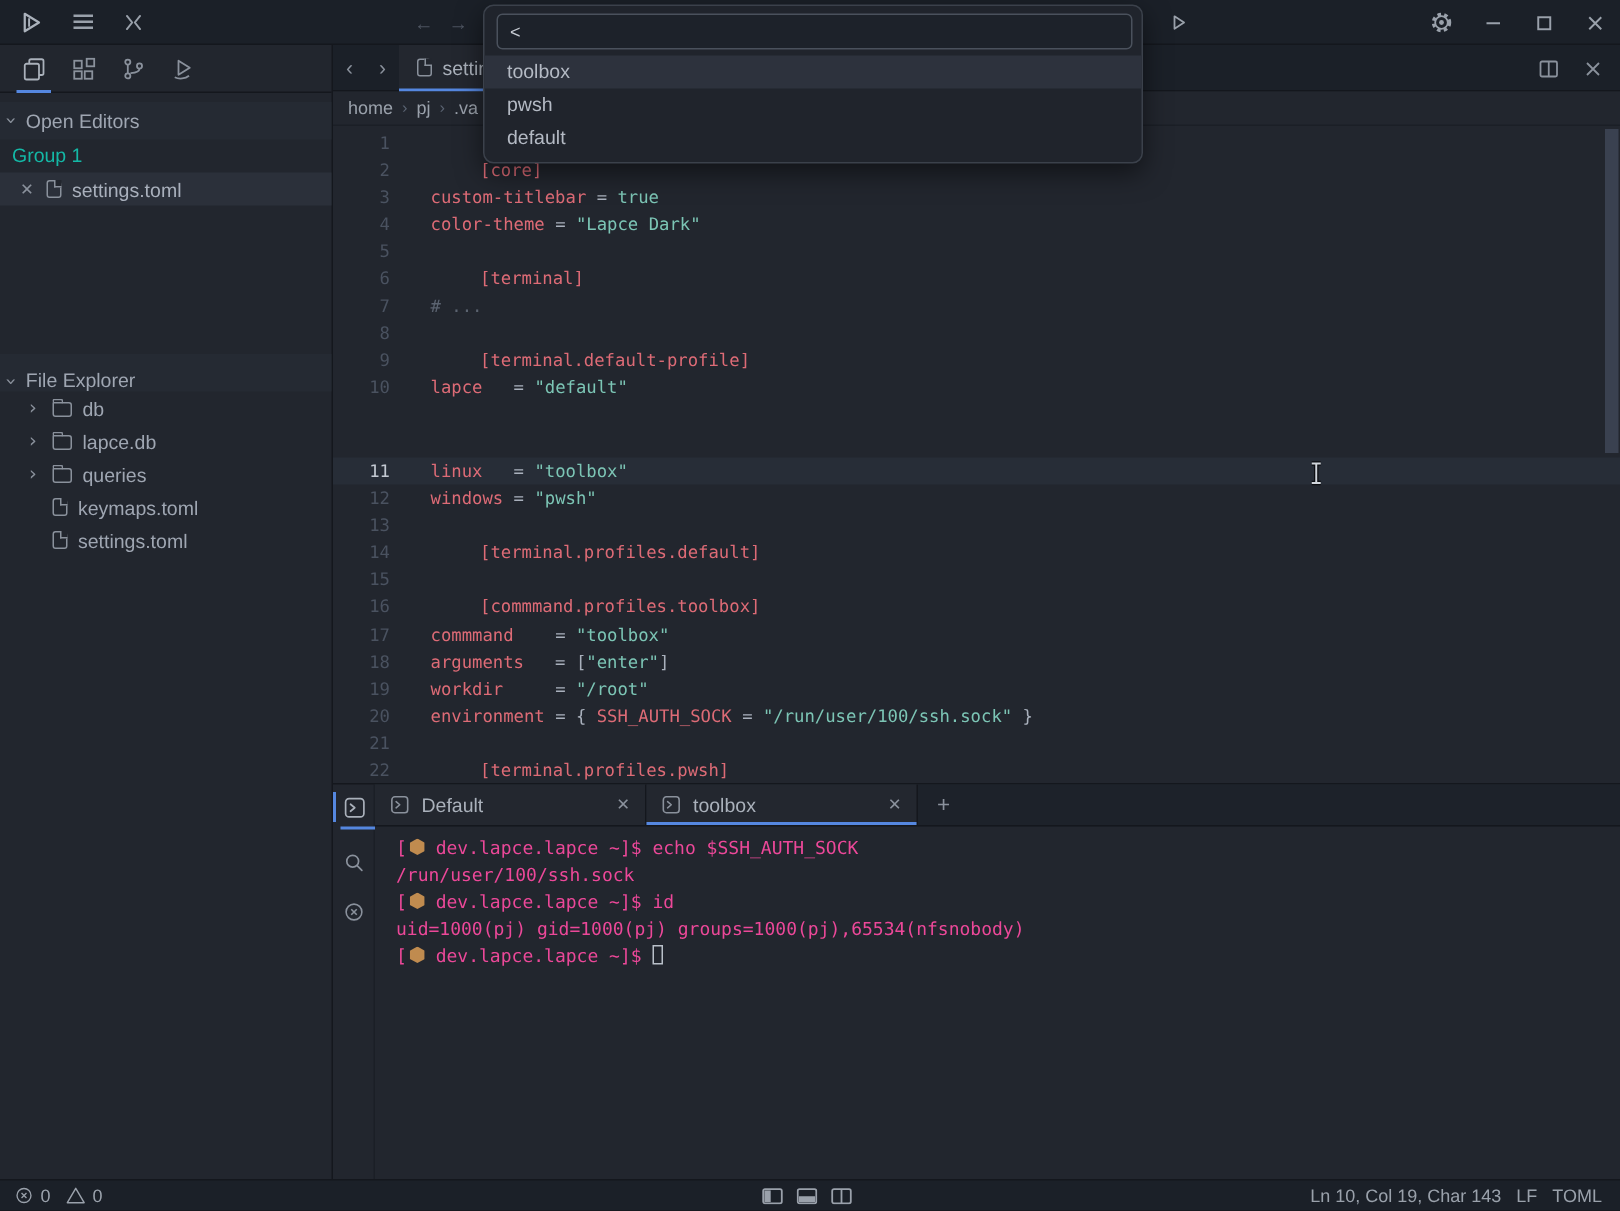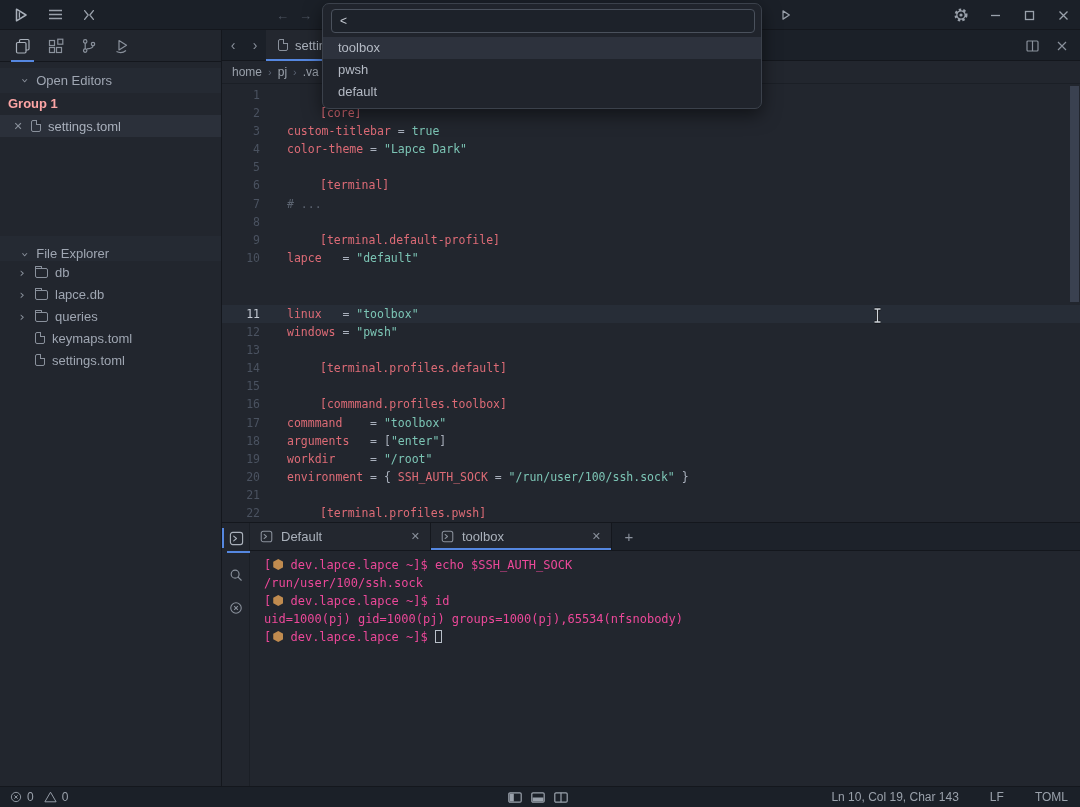--- a/index.html
+++ b/index.html
@@ -36,25 +36,25 @@
   .palette-item { height:22px; line-height:22px; padding-left:15px; color:#b4bac4; font-size:13px; cursor:default; }
   .palette-item.selected { background:#2d323d; }
 
   
   .sidebar { position:absolute; left:0; top:30px; width:222px; height:756px;
     background:var(--bg,#22262e); border-right:1px solid var(--border,#14171d); }
   .side-iconrow { height:32px; border-bottom:1px solid var(--border,#14171d);
     display:flex; align-items:center; padding-left:6px; }
   .side-iconrow .si { width:33px; height:32px; display:flex; align-items:center; justify-content:center; position:relative; }
   .si.active::after { content:""; position:absolute; left:5px; bottom:0; width:23px; height:2px; background:var(--accent,#5587e0); }
-  .section-header { height:25px; display:flex; align-items:center; gap:8px; padding-left:23px;
+  .section-header { height:25px; display:flex; align-items:center; gap:8px; padding-left:4px;
     background:#252a33; color:#9fa6b2; margin-top:6px; }
   .chev { display:inline-block; color:#8a919c; font-size:13px; line-height:1; font-family:"DejaVu Sans", sans-serif; }
   .chev.down { transform:rotate(90deg); }
-  .group-label { height:22px; line-height:22px; padding-left:8px; color:#fca5a5;font-weight:bold; }
+  .group-label { height:22px; line-height:22px; padding-left:8px; color:#14b8a6; }
   .oe-row { height:22px; display:flex; align-items:center; gap:7px; padding-left:12px; background:#2b303a; }
   .oe-close { color:#8a919c; font-size:11px; width:12px; text-align:center; }
   .fe-list { }
   .fe-row { height:22px; display:flex; align-items:center; gap:7px; padding-left:16px; color:#9fa6b2; }
   .fe-chev { width:12px; text-align:center; }
   .icon-doc { width:10px; height:12px; border:1px solid #8a919c; border-radius:2px 3px 2px 2px; position:relative; flex:none; }
   .icon-doc::after { content:""; position:absolute; right:-1px; top:-1px; width:4px; height:4px;
     border-left:1px solid #8a919c; border-bottom:1px solid #8a919c; background:var(--bg,#22262e); }
   .icon-folder { width:13px; height:10px; border:1px solid #8a919c; border-radius:1px 2px 2px 2px; position:relative; flex:none; margin-top:2px; }
   .icon-folder::before { content:""; position:absolute; left:-1px; top:-3px; width:5px; height:2px;
@@ -122,21 +122,21 @@
   
   .watermark { position:absolute; right:24px; top:740px; display:flex; align-items:center; gap:12px;
     color:#9298a0; font-size:30px; font-family:"DejaVu Sans", sans-serif; z-index:5; }
 
   
   .statusbar { position:absolute; left:0; top:786px; width:1080px; height:21px;
     background:var(--bg-dark,#1b2028); border-top:1px solid var(--border,#14171d);
     display:flex; align-items:center; font-size:12px; color:#9aa1ab; }
   .sb-left { display:flex; align-items:center; gap:5px; padding-left:10px; }
   .sb-center { position:absolute; left:508px; display:flex; align-items:center; gap:9px; }
-  .sb-right { position:absolute; right:12px; display:flex; align-items:center; gap:31px;margin-left:12px; }
+  .sb-right { position:absolute; right:12px; display:flex; align-items:center; gap:10px;margin-left:12px; }
 </style>
 </head>
 <body>
 
 <div class="app">
 
   <div class="titlebar">
     <div class="tb-left">
       <div class="tb-icon">
         <svg width="16" height="16" viewBox="0 0 16 16">

